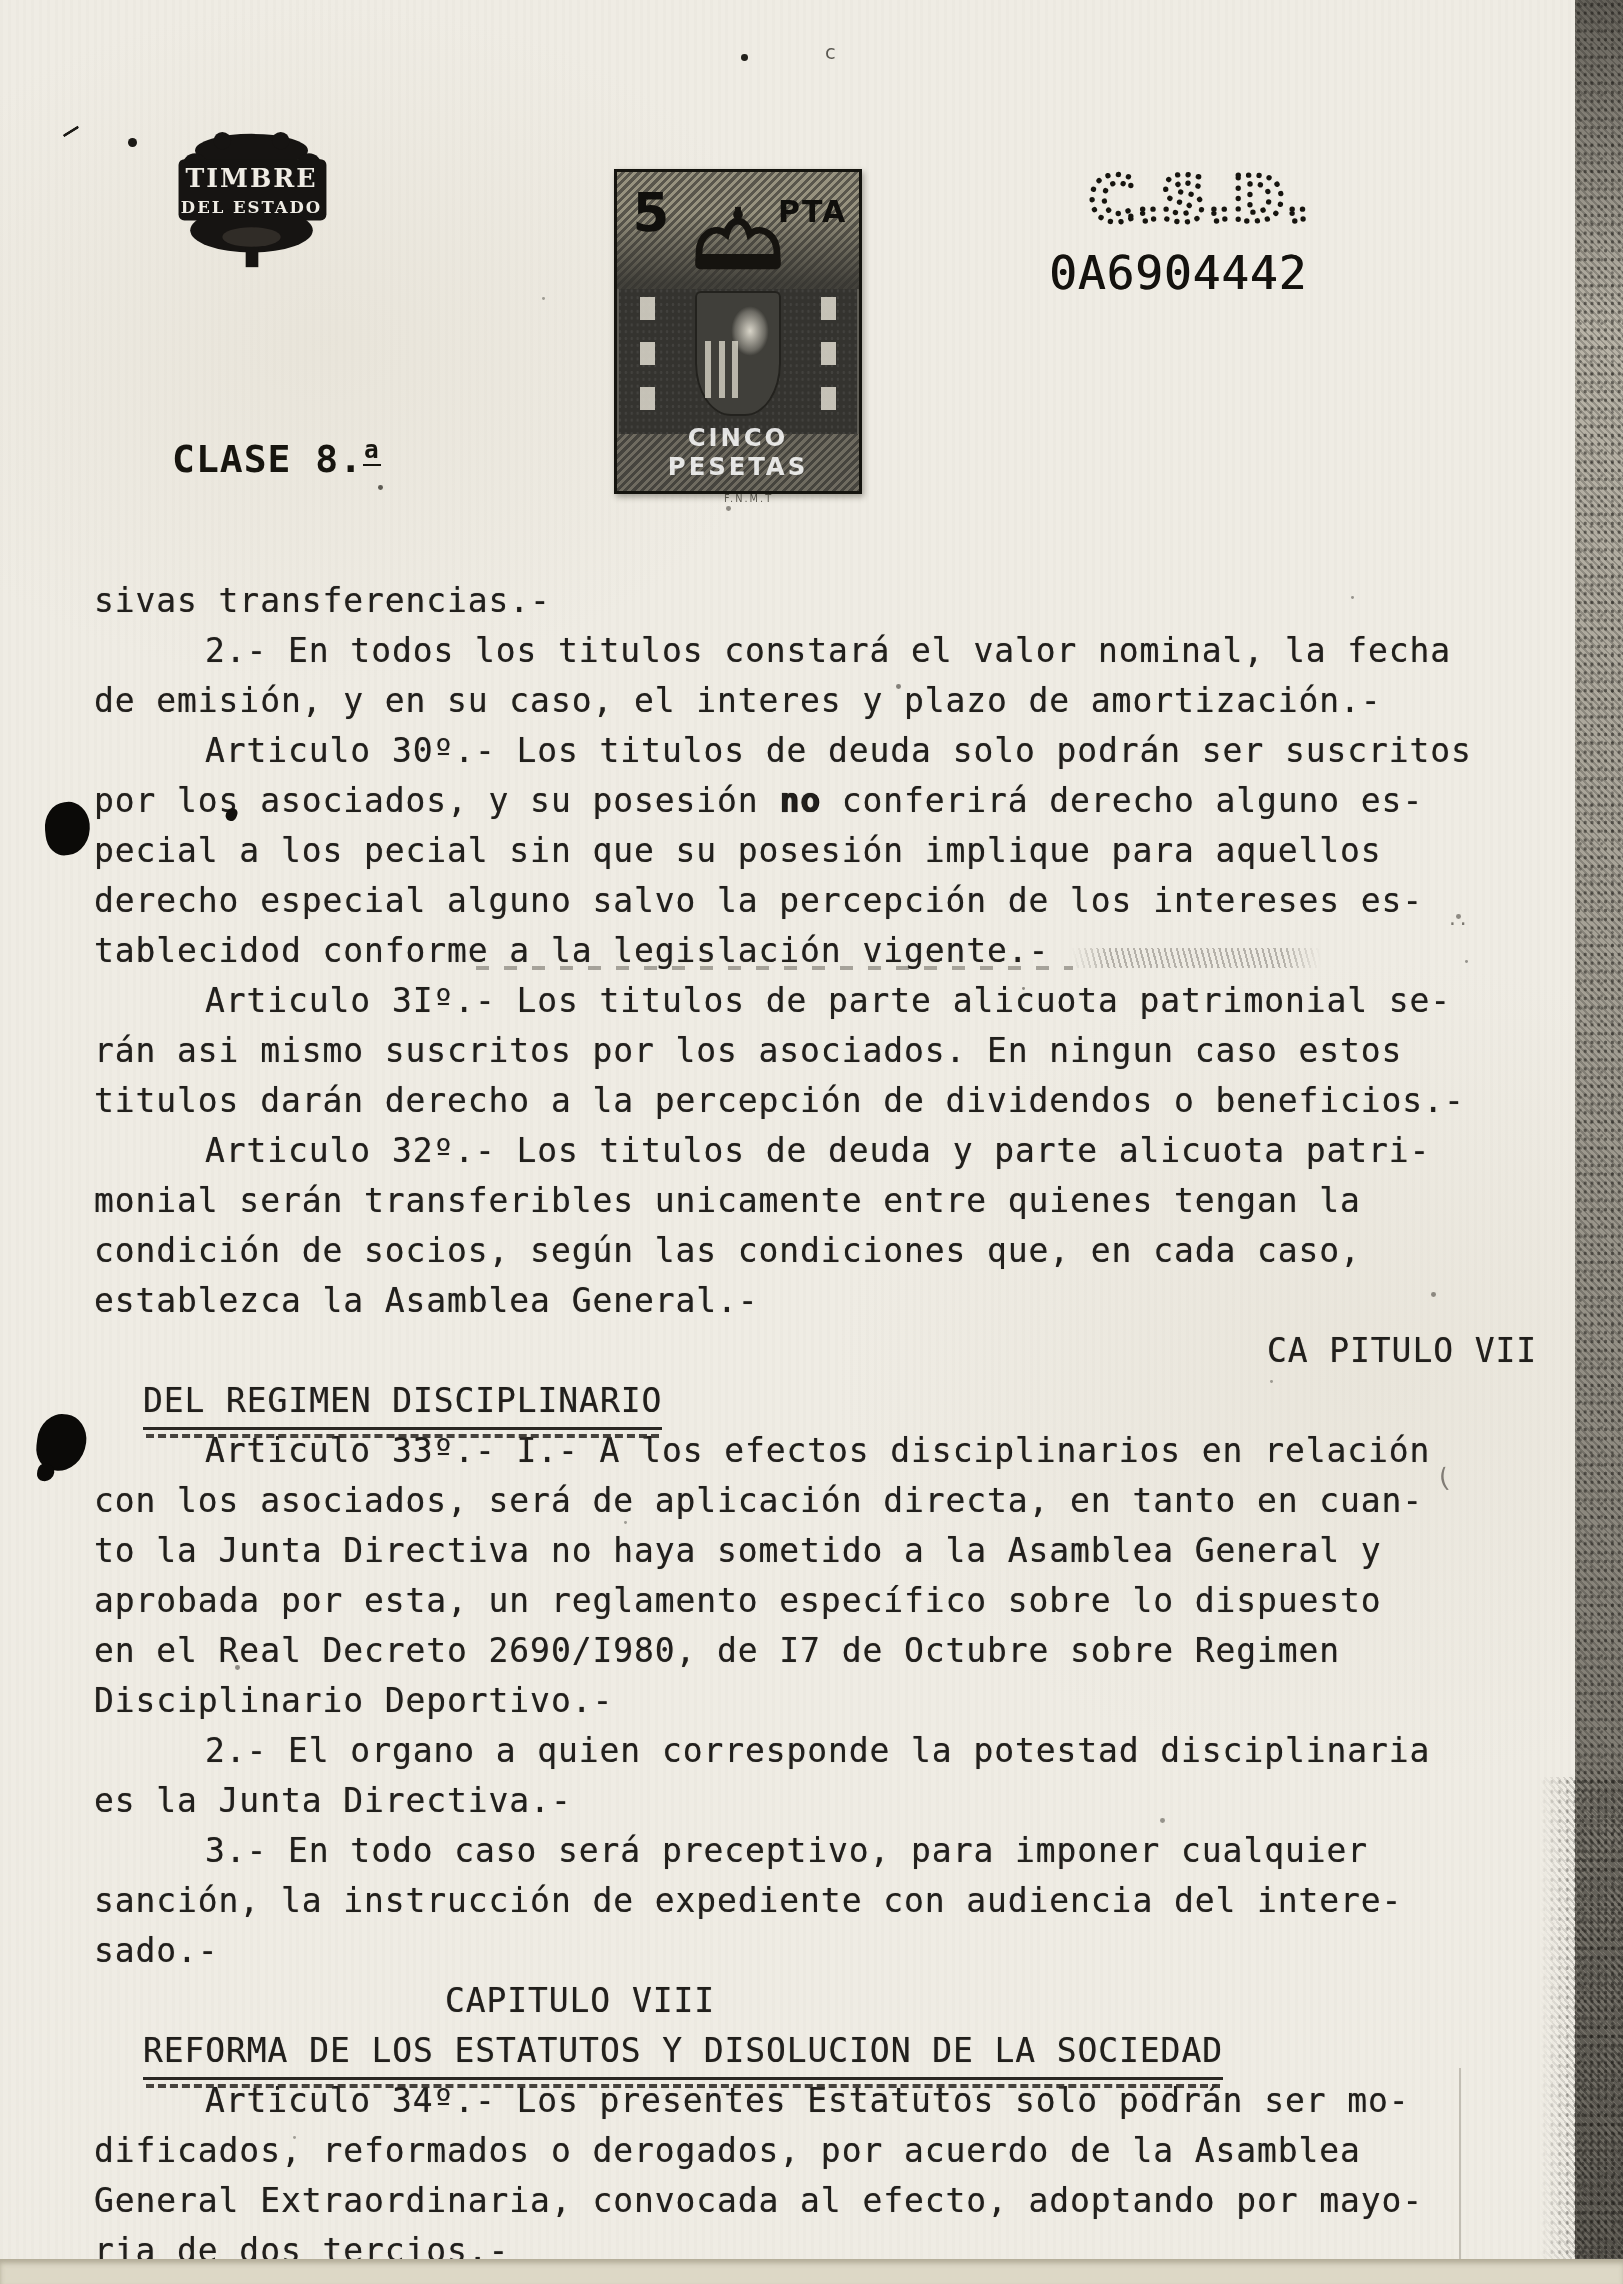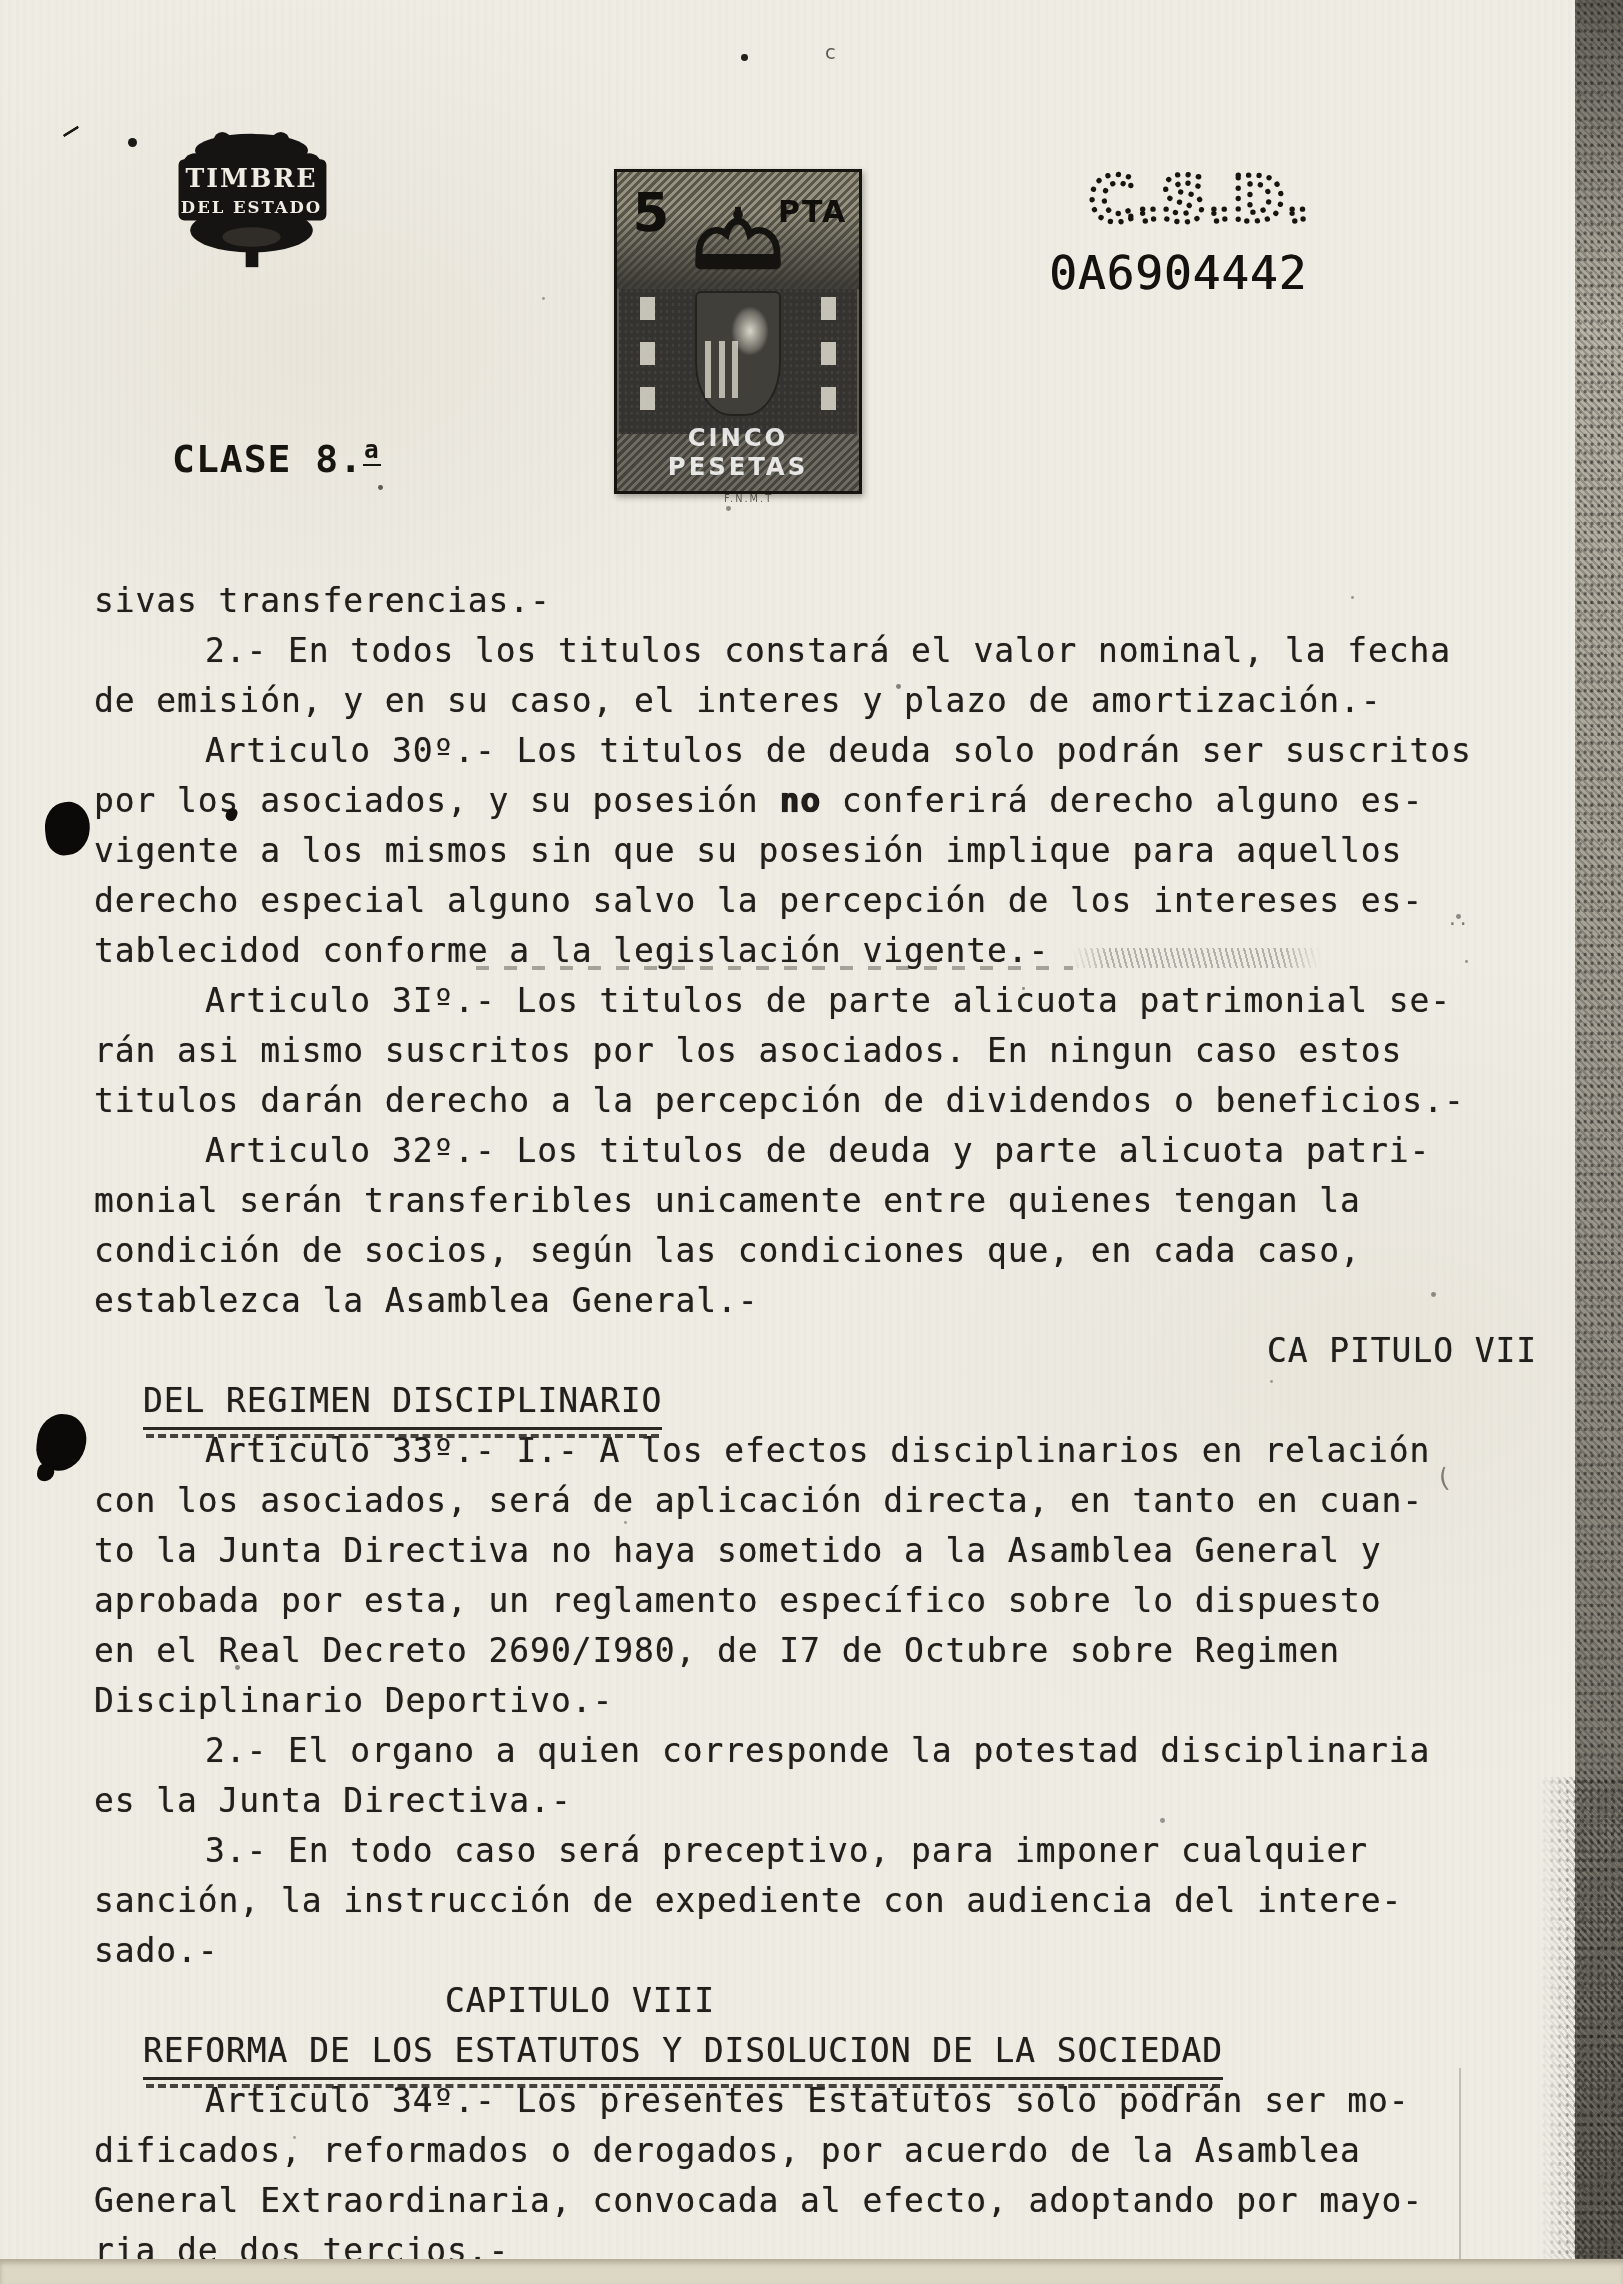--- a/index.html
+++ b/index.html
@@ -172,21 +172,21 @@
   <div class="clase">
     <span>CLASE 8.</span><span class="ord">a</span>
   </div>
 
   <div class="bodytext">
       <div class="line f"><span>sivas transferencias.-</span></div>
       <div class="line i"><span>2.- En todos los titulos constará el valor nominal, la fecha</span></div>
       <div class="line f"><span>de emisión, y en su caso, el interes y plazo de amortización.-</span></div>
       <div class="line i"><span>Articulo 30º.- Los titulos de deuda solo podrán ser suscritos</span></div>
       <div class="line f"><span>por los asociados, y su posesión </span><span class="ovr">no</span><span> conferirá derecho alguno es-</span></div>
-      <div class="line f"><span>vigente a los mismos sin que su posesión implique para aquellos</span></div>
+      <div class="line f"><span>pecial a los pecial sin que su posesión implique para aquellos</span></div>
       <div class="line f"><span>derecho especial alguno salvo la percepción de los intereses es-</span></div>
       <div class="line f"><span>tablecidod conforme a la legislación vigente.-</span></div>
       <div class="line i"><span>Articulo 3Iº.- Los titulos de parte alicuota patrimonial se-</span></div>
       <div class="line f"><span>rán asi mismo suscritos por los asociados. En ningun caso estos</span></div>
       <div class="line f"><span>titulos darán derecho a la percepción de dividendos o beneficios.-</span></div>
       <div class="line i"><span>Articulo 32º.- Los titulos de deuda y parte alicuota patri-</span></div>
       <div class="line f"><span>monial serán transferibles unicamente entre quienes tengan la</span></div>
       <div class="line f"><span>condición de socios, según las condiciones que, en cada caso,</span></div>
       <div class="line f"><span>establezca la Asamblea General.-</span></div>
       <div class="line c7"><span>CA PITULO VII</span></div>

